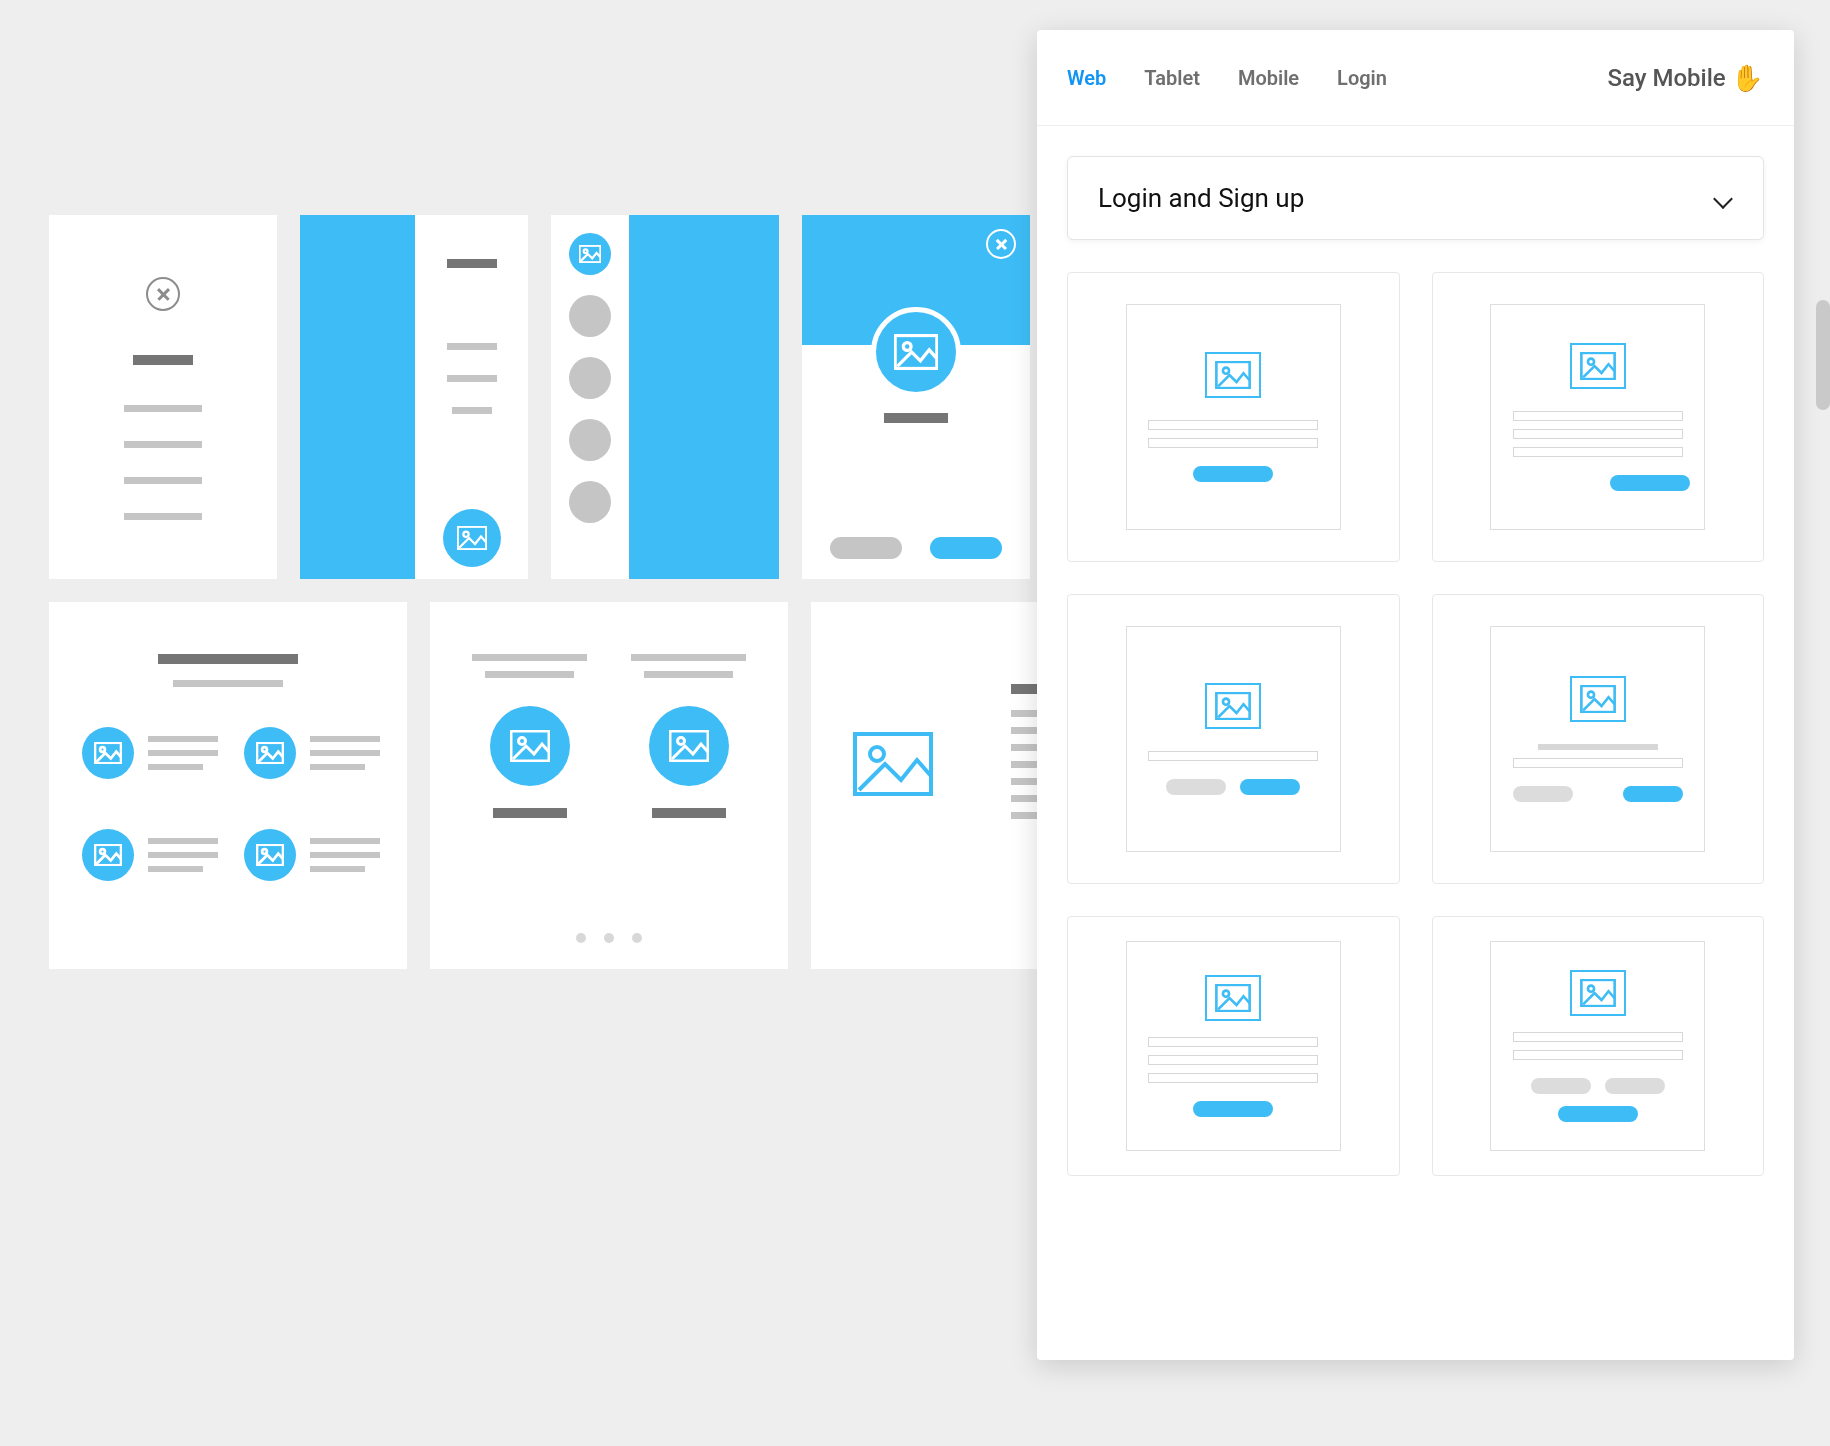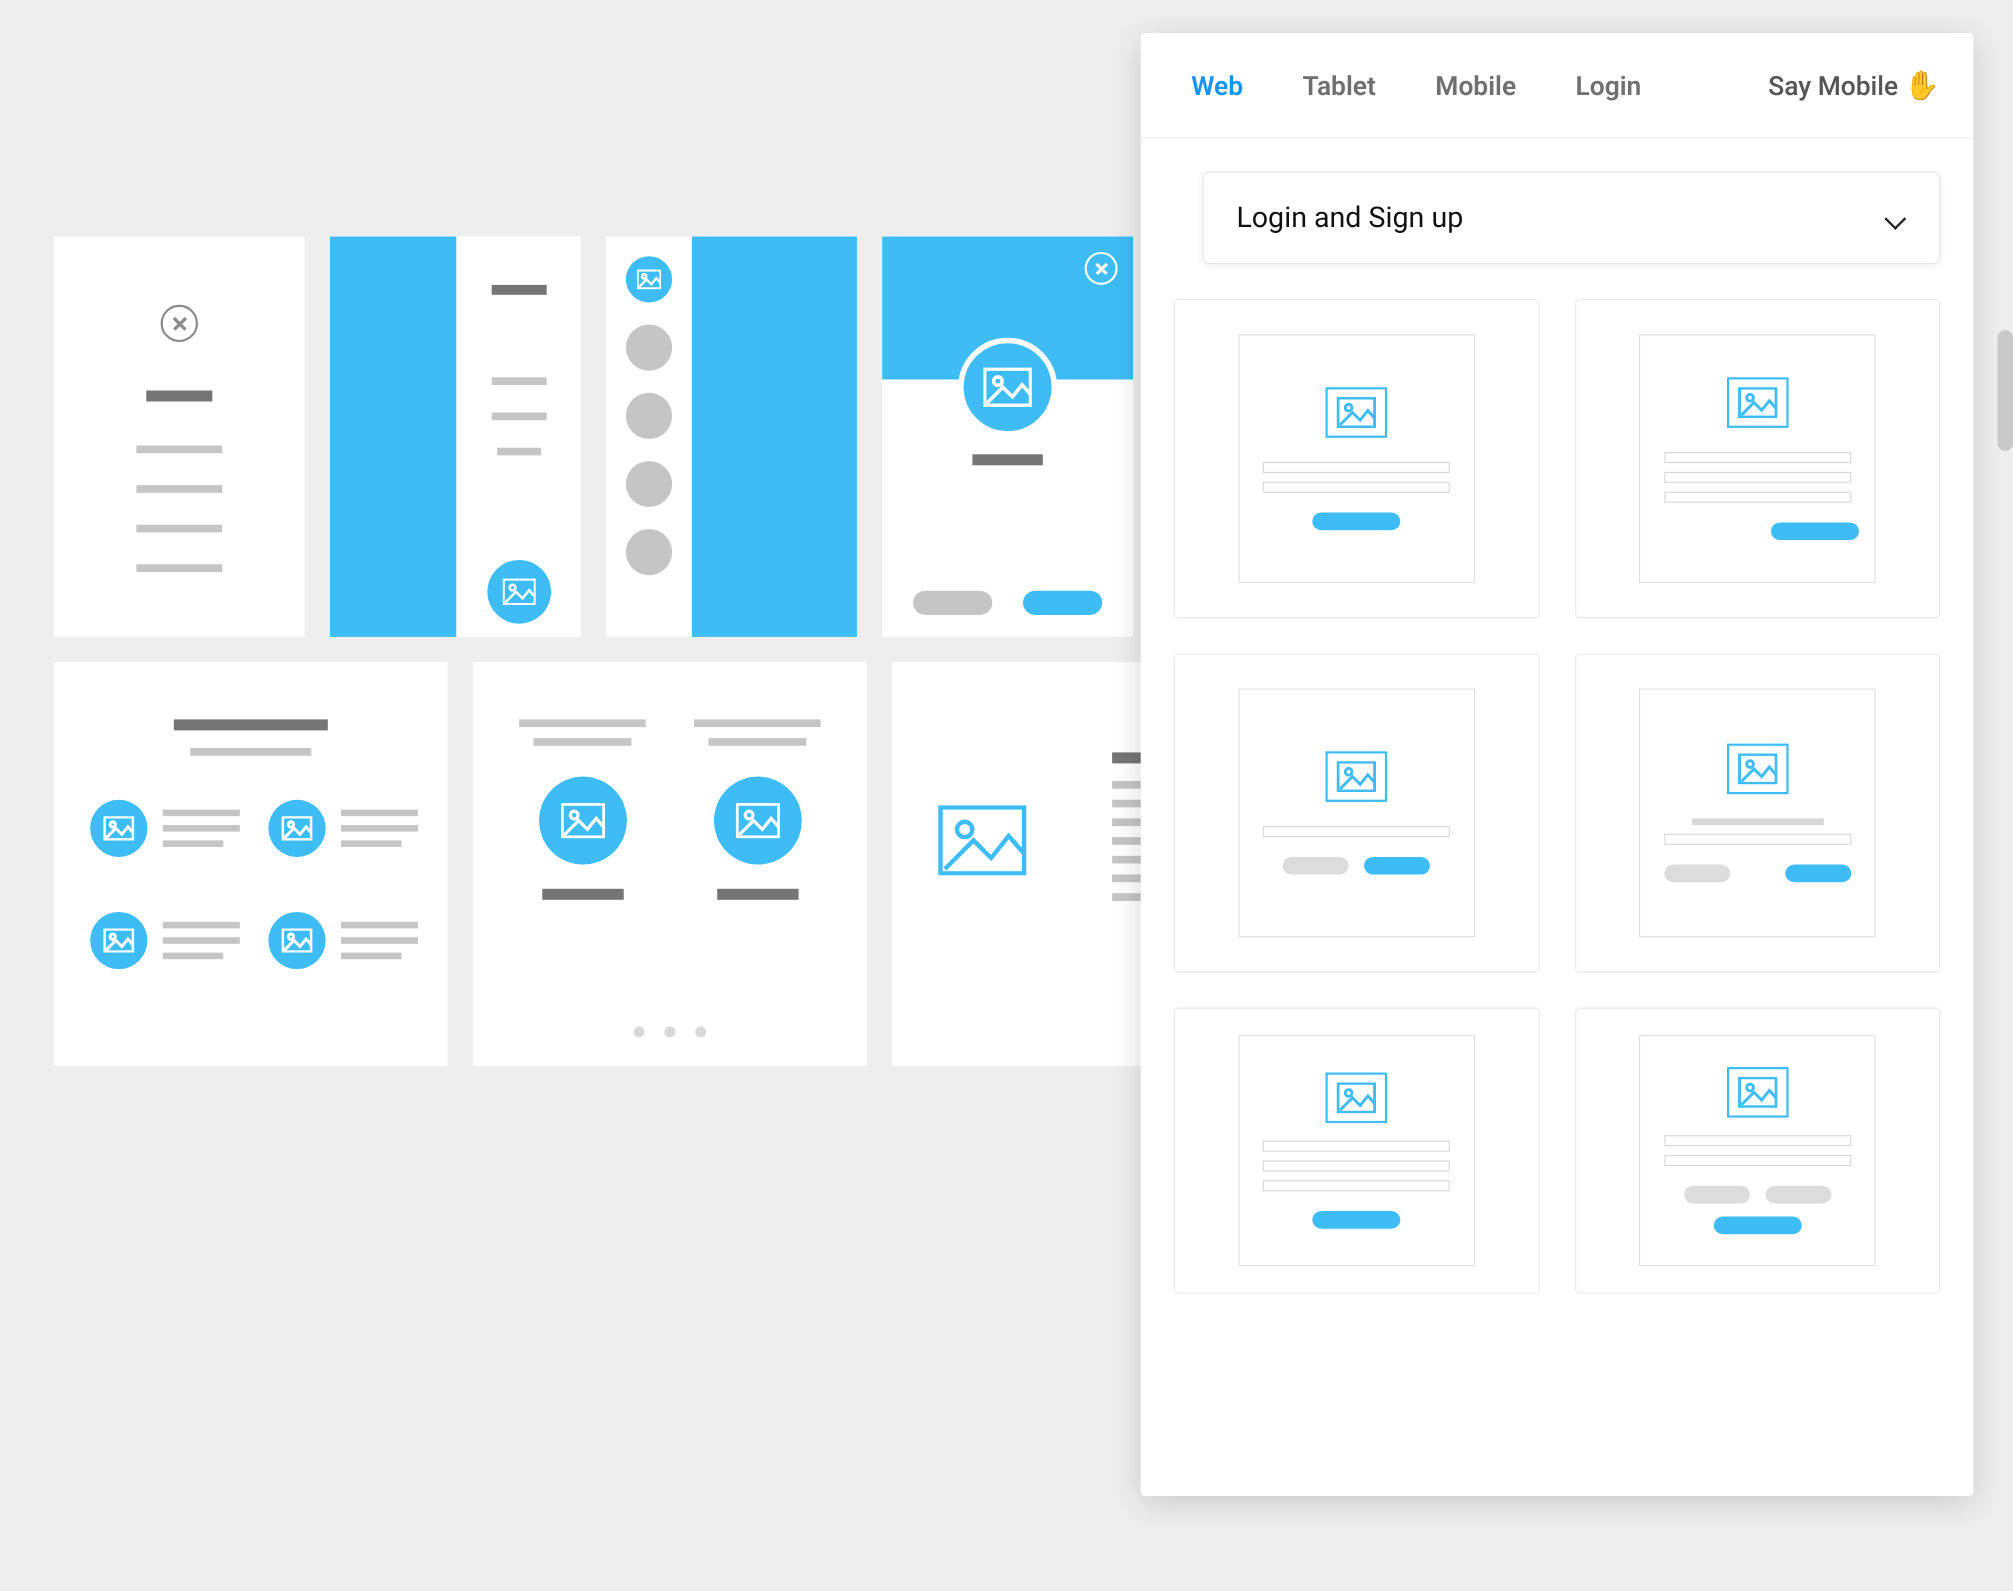--- a/index.html
+++ b/index.html
@@ -113,31 +113,31 @@
   .panel-close::after{transform:translate(-50%,-50%) rotate(-45deg);}
 
   .panel-tabs {
     height: 96px;
     display: flex;
     align-items: center;
     padding: 0 30px;
     gap: 38px;
     border-bottom: 1px solid #eee;
   }
-  .panel-tabs .tab { font-size: 24px; font-weight:600; color:#6f6f6f; cursor:pointer;margin-left:16px; }
+  .panel-tabs .tab { font-size: 20px; font-weight:600; color:#6f6f6f; cursor:pointer; }
   .panel-tabs .tab.active { color:#1195f3; }
   .panel-tabs .spacer { flex:1; }
   .say-hello { font-size:24px; font-weight:500; color:#555; display:flex; align-items:center; gap:6px; cursor:pointer;}
   .wave { font-size:26px; }
 
   .panel-body { flex:1; overflow:hidden; padding: 30px; position:relative;}
   .dropdown {
     background:#fff; border:1px solid #e4e4e4; border-radius:6px;
     height:84px; display:flex; align-items:center; justify-content:space-between;
-    padding:0 30px; cursor:pointer; box-shadow:0 2px 6px rgba(0,0,0,0.05);margin-left:26px;
+    padding:0 30px; cursor:pointer; box-shadow:0 2px 6px rgba(0,0,0,0.05);
   }
   .dropdown-label{font-size:26px;color:#111;}
   .chev { width:20px;height:20px; position:relative; }
   .chev::before{content:"";position:absolute;left:3px;top:4px;width:12px;height:12px;border-right:2.5px solid #222;border-bottom:2.5px solid #222;transform:rotate(45deg);}
 
   .component-grid {
     margin-top:32px;
     display:grid;
     grid-template-columns:1fr 1fr;
     gap:32px;

